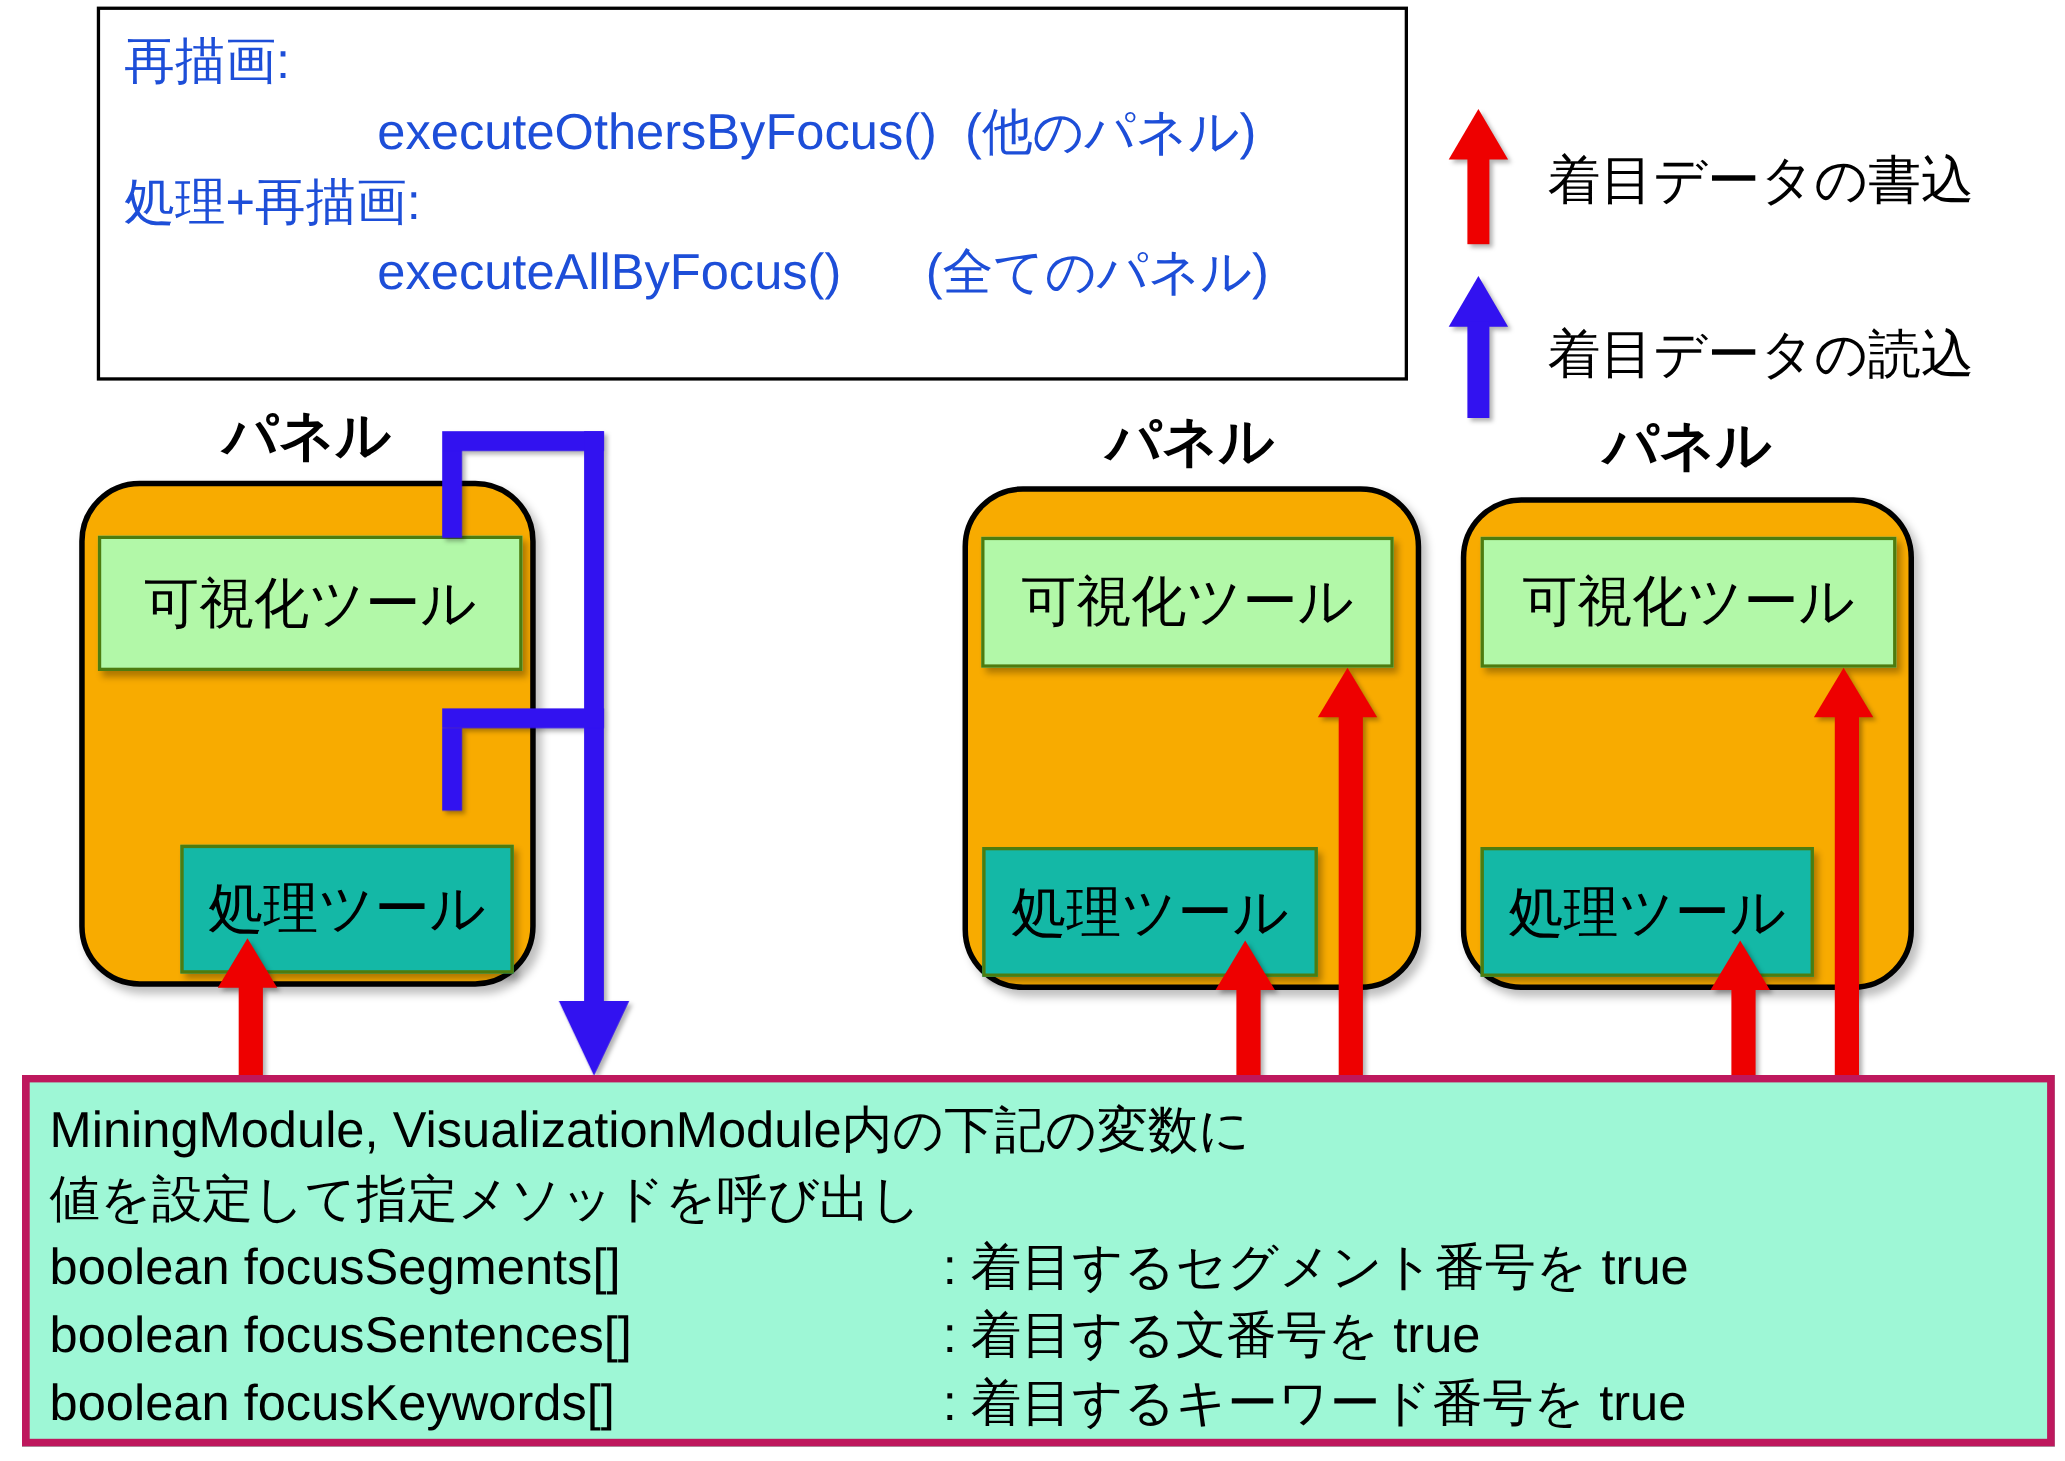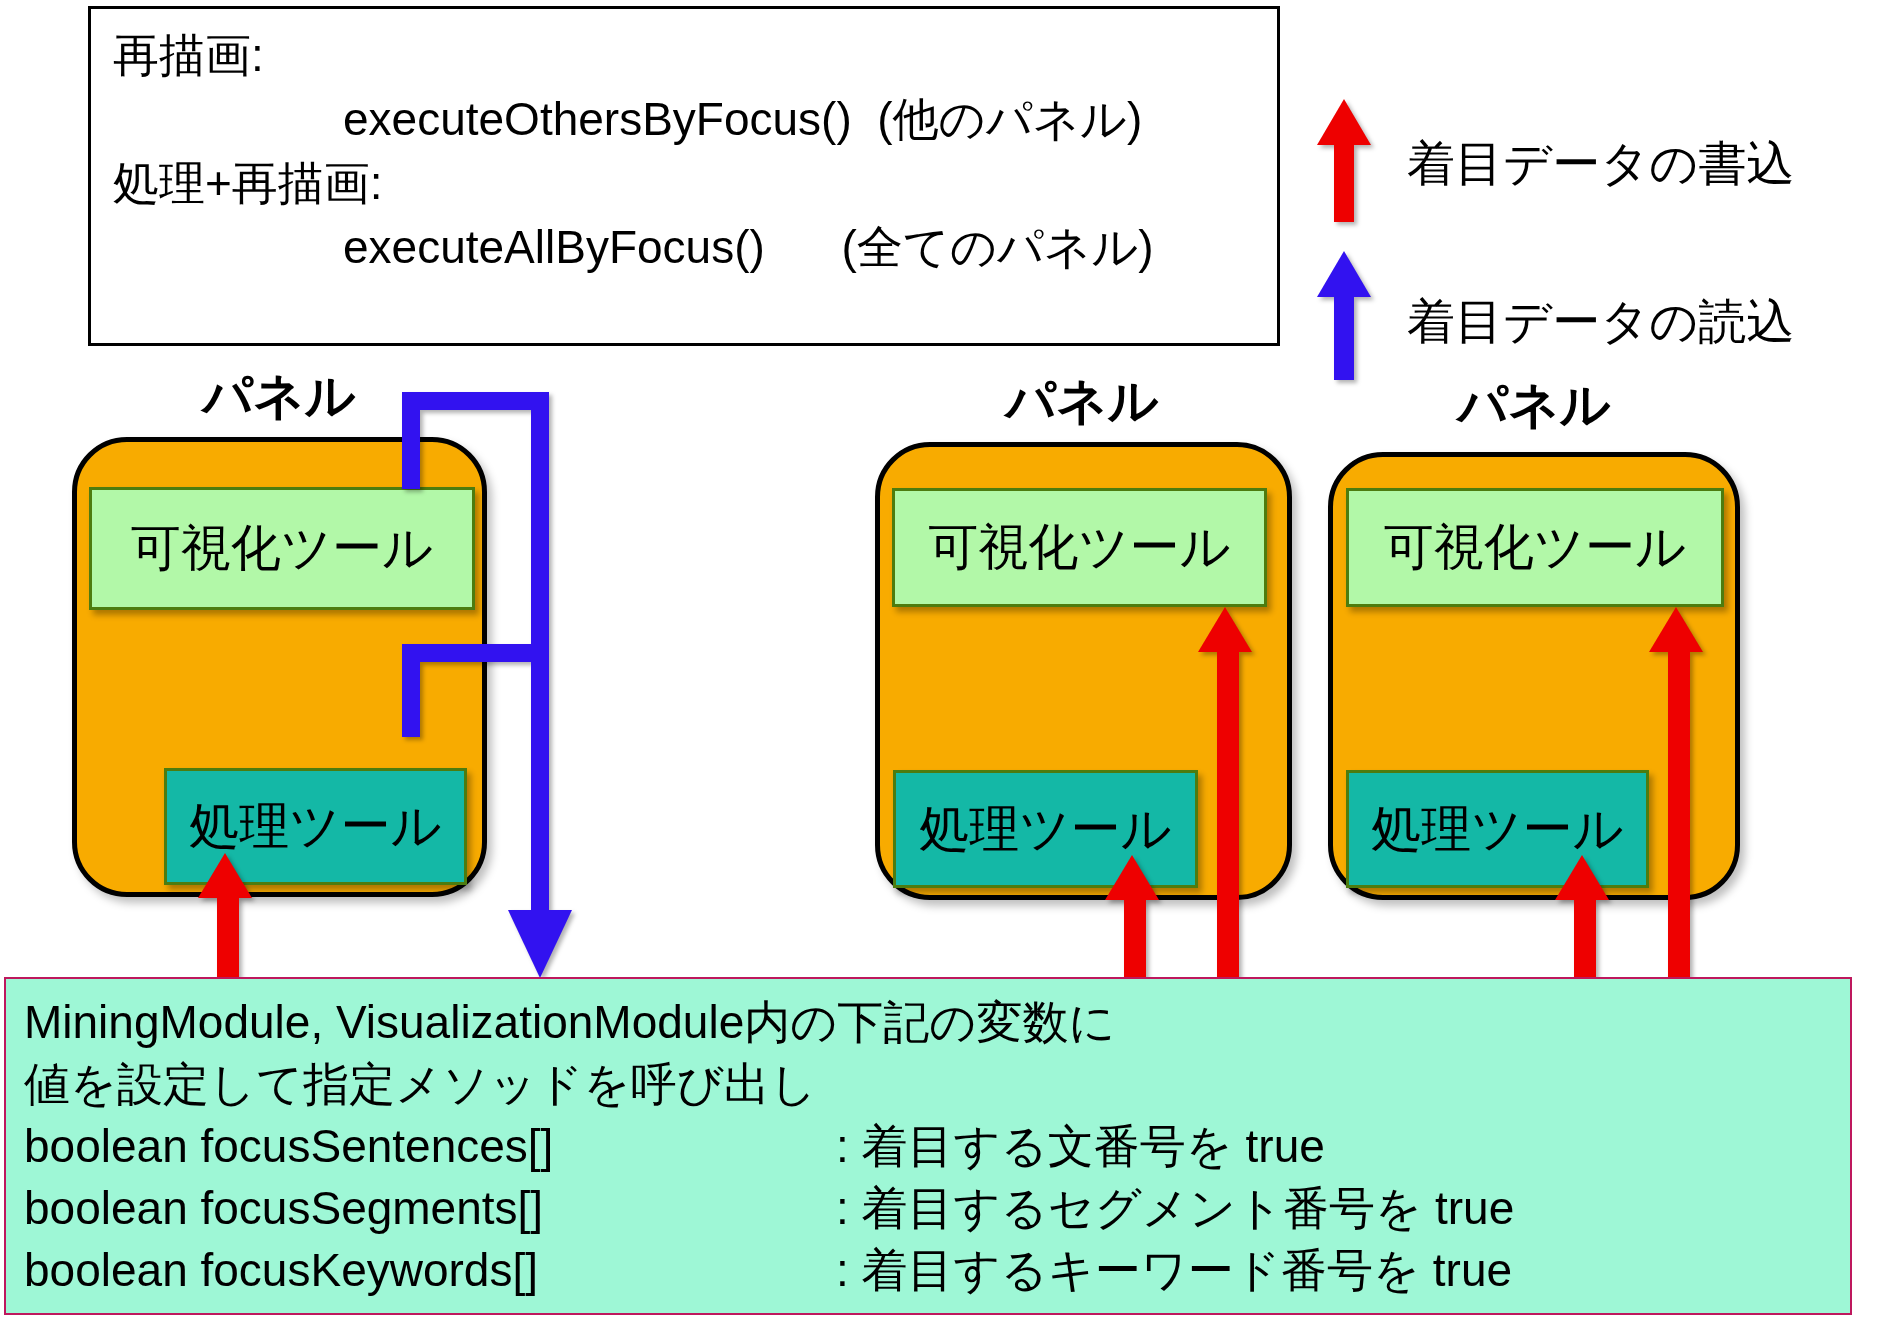--- a/index.html
+++ b/index.html
@@ -9,21 +9,21 @@
   }
   .abs{position:absolute;}
 
   
   .code-box{
     left:88px;top:6px;width:1192px;height:340px;
     background:#ffffff;border:3px solid #000;box-sizing:border-box;
     padding:14px 0 0 22px;
   }
   .code-line{
-    font-size:46px;line-height:64px;white-space:pre;color:#000000;
+    font-size:46px;line-height:64px;white-space:pre;color:#1d4ed8;
   }
   .code-line.indent{padding-left:230px;}
 
   
   .legend-label{font-size:48px;color:#000;white-space:nowrap;}
 
   
   .arrow{filter:drop-shadow(3px 3px 2px rgba(0,0,0,0.30));}
   .shaft{position:absolute;}
   .tri-up{position:absolute;width:0;height:0;border-left:27px solid transparent;border-right:27px solid transparent;}
@@ -44,22 +44,22 @@
     position:absolute;display:flex;align-items:center;justify-content:center;
     font-size:50px;color:#000;box-sizing:border-box;
     border:3px solid #4d7c0f;box-shadow:4px 5px 6px rgba(0,0,0,0.30);
     white-space:nowrap;
   }
   .tool.green{background:#b2f8a8;}
   .tool.pink{background:#14b8a6;margin-top:33px;}
 
   
   .module-box{
-    left:4px;top:977px;width:1848px;height:338px;
-    background:#9ef7d6;border:2px solid #be185d;box-sizing:border-box;
+    left:20px;top:977px;width:1848px;height:338px;
+    background:#9ef7d6;border:7px solid #be185d;box-sizing:border-box;
     padding:12px 0 0 18px;
   }
   .module-line{font-size:46px;line-height:62px;white-space:pre;color:#000;}
   .var-row{font-size:46px;line-height:62px;white-space:pre;color:#000;}
   .var-decl{display:inline-block;width:812px;}
 </style>
 </head>
 <body>
 
 <div class="stage">
@@ -144,18 +144,18 @@
   </div>
 
   <div class="abs arrow" style="left:0;top:0;">
     <div class="tri-up" style="left:1649px;top:607px;border-bottom:45px solid #ee0000;"></div>
     <div class="shaft red" style="left:1668px;top:647px;width:22px;height:336px;"></div>
   </div>
 
   <div class="abs module-box">
     <div class="module-line">MiningModule, VisualizationModule内の下記の変数に</div>
     <div class="module-line">値を設定して指定メソッドを呼び出し</div>
+    <div class="var-row"><span class="var-decl">boolean focusSegments[]</span><span>: 着目するセグメント番号を true</span></div>
     <div class="var-row"><span class="var-decl">boolean focusSentences[]</span><span>: 着目する文番号を true</span></div>
-    <div class="var-row"><span class="var-decl">boolean focusSegments[]</span><span>: 着目するセグメント番号を true</span></div>
     <div class="var-row"><span class="var-decl">boolean focusKeywords[]</span><span>: 着目するキーワード番号を true</span></div>
   </div>
 
 </div>
 
 </body></html>

